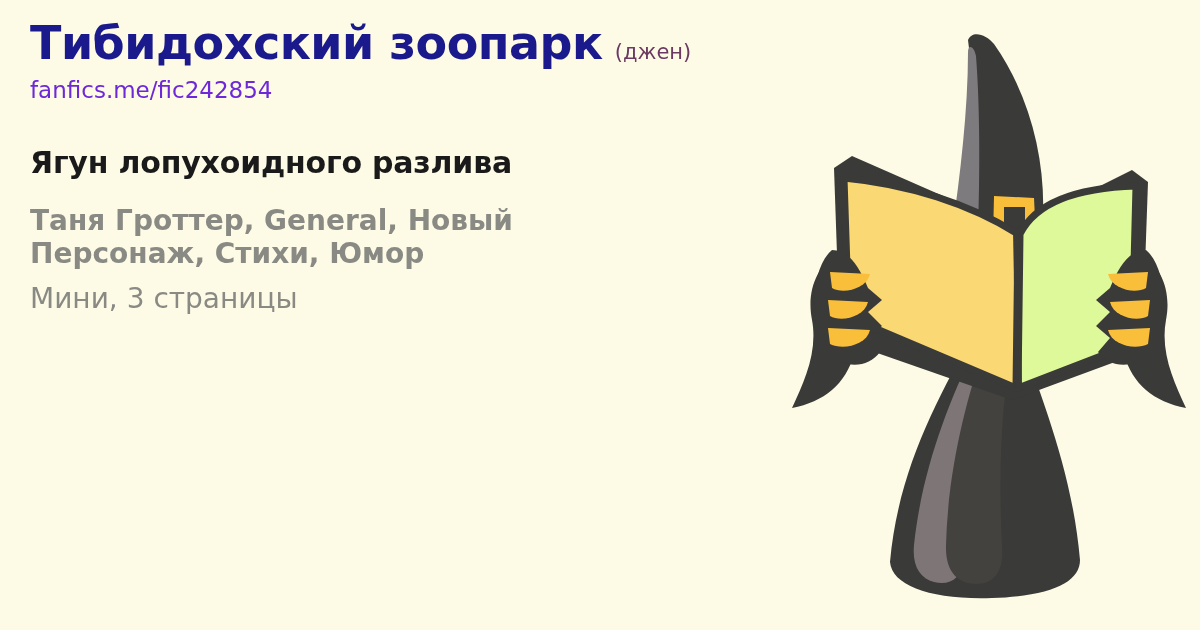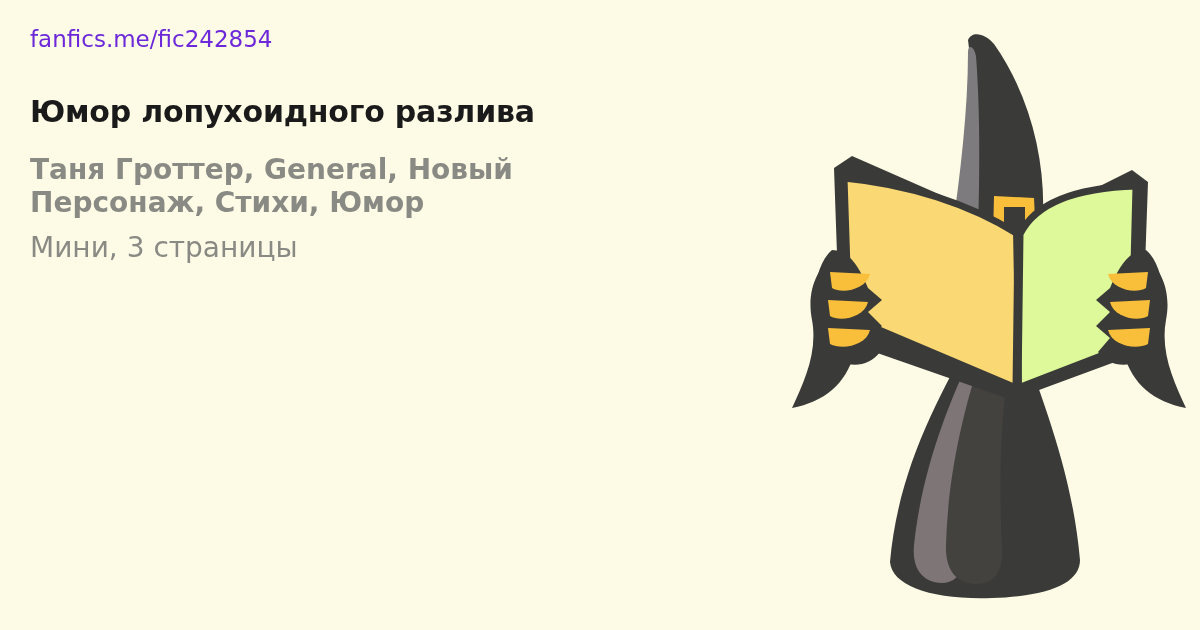--- a/index.html
+++ b/index.html
@@ -106,24 +106,28 @@
     height: 630px;
   }
 </style>
 </head>
 <body>
 
 <div id="card">
 
   <div id="text-column">
 
+    <div id="title-row">
+      <span id="story-title">Тибидохский зоопарк</span>
+      <span id="rating-marker">(джен)</span>
+    </div>
 
     <div id="story-url">fanfics.me/fic242854</div>
 
-    <div id="chapter-title">Юмор лопухоидного разлива</div>
+    <div id="chapter-title">Ягун лопухоидного разлива</div>
 
     <div id="meta-block">
       <div class="meta-line" id="meta-tags">Таня Гроттер, General, Новый Персонаж, Стихи, Юмор</div>
       <div class="meta-line" id="meta-size">Мини, 3 страницы</div>
     </div>
 
   </div>
 
   <div id="illustration">
     <svg viewBox="0 0 420 630" xmlns="http://www.w3.org/2000/svg" aria-hidden="true">

